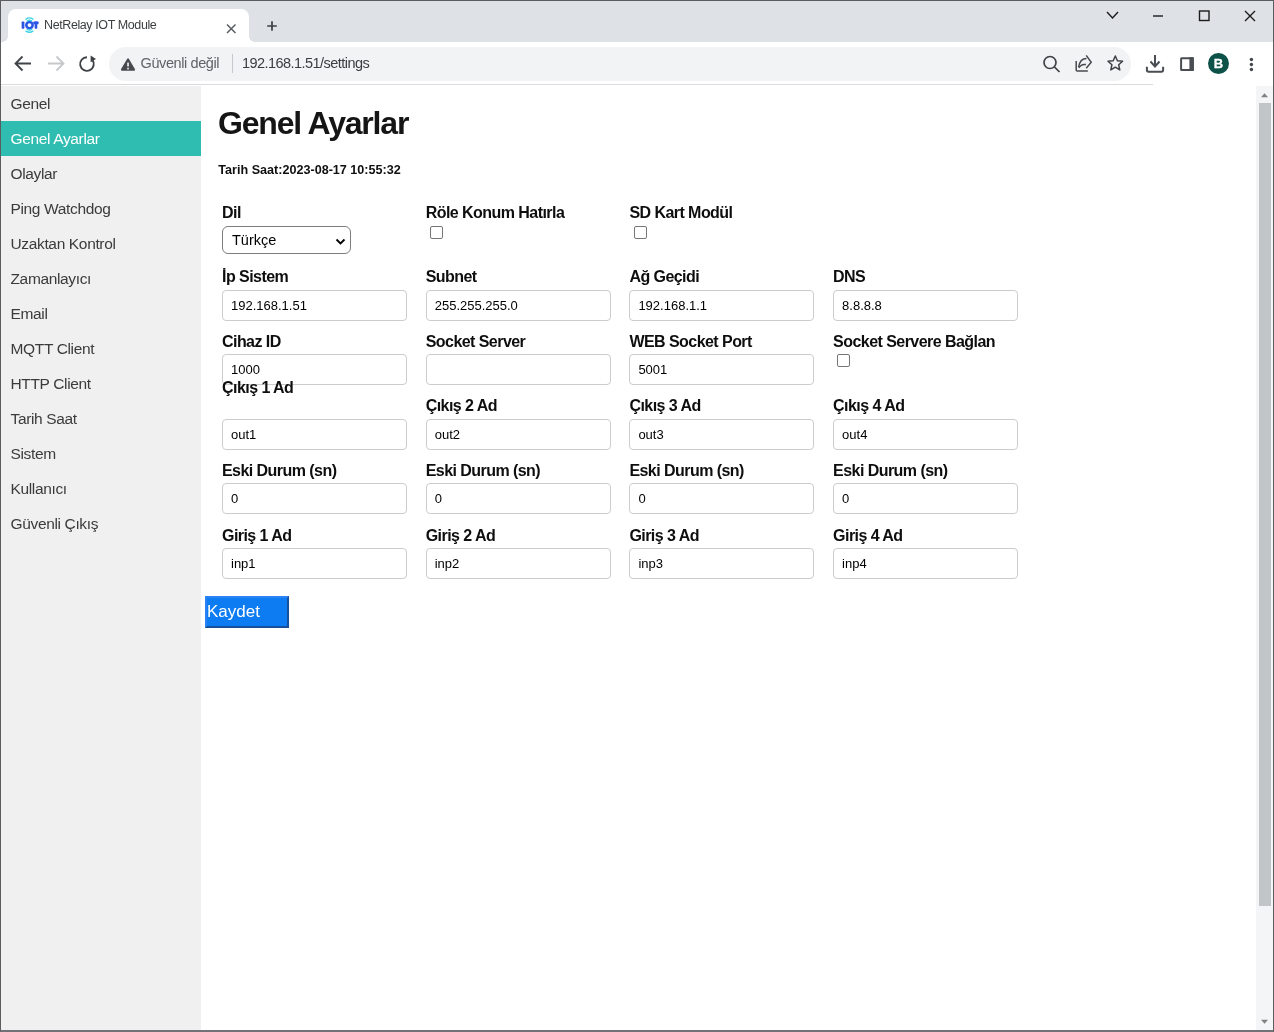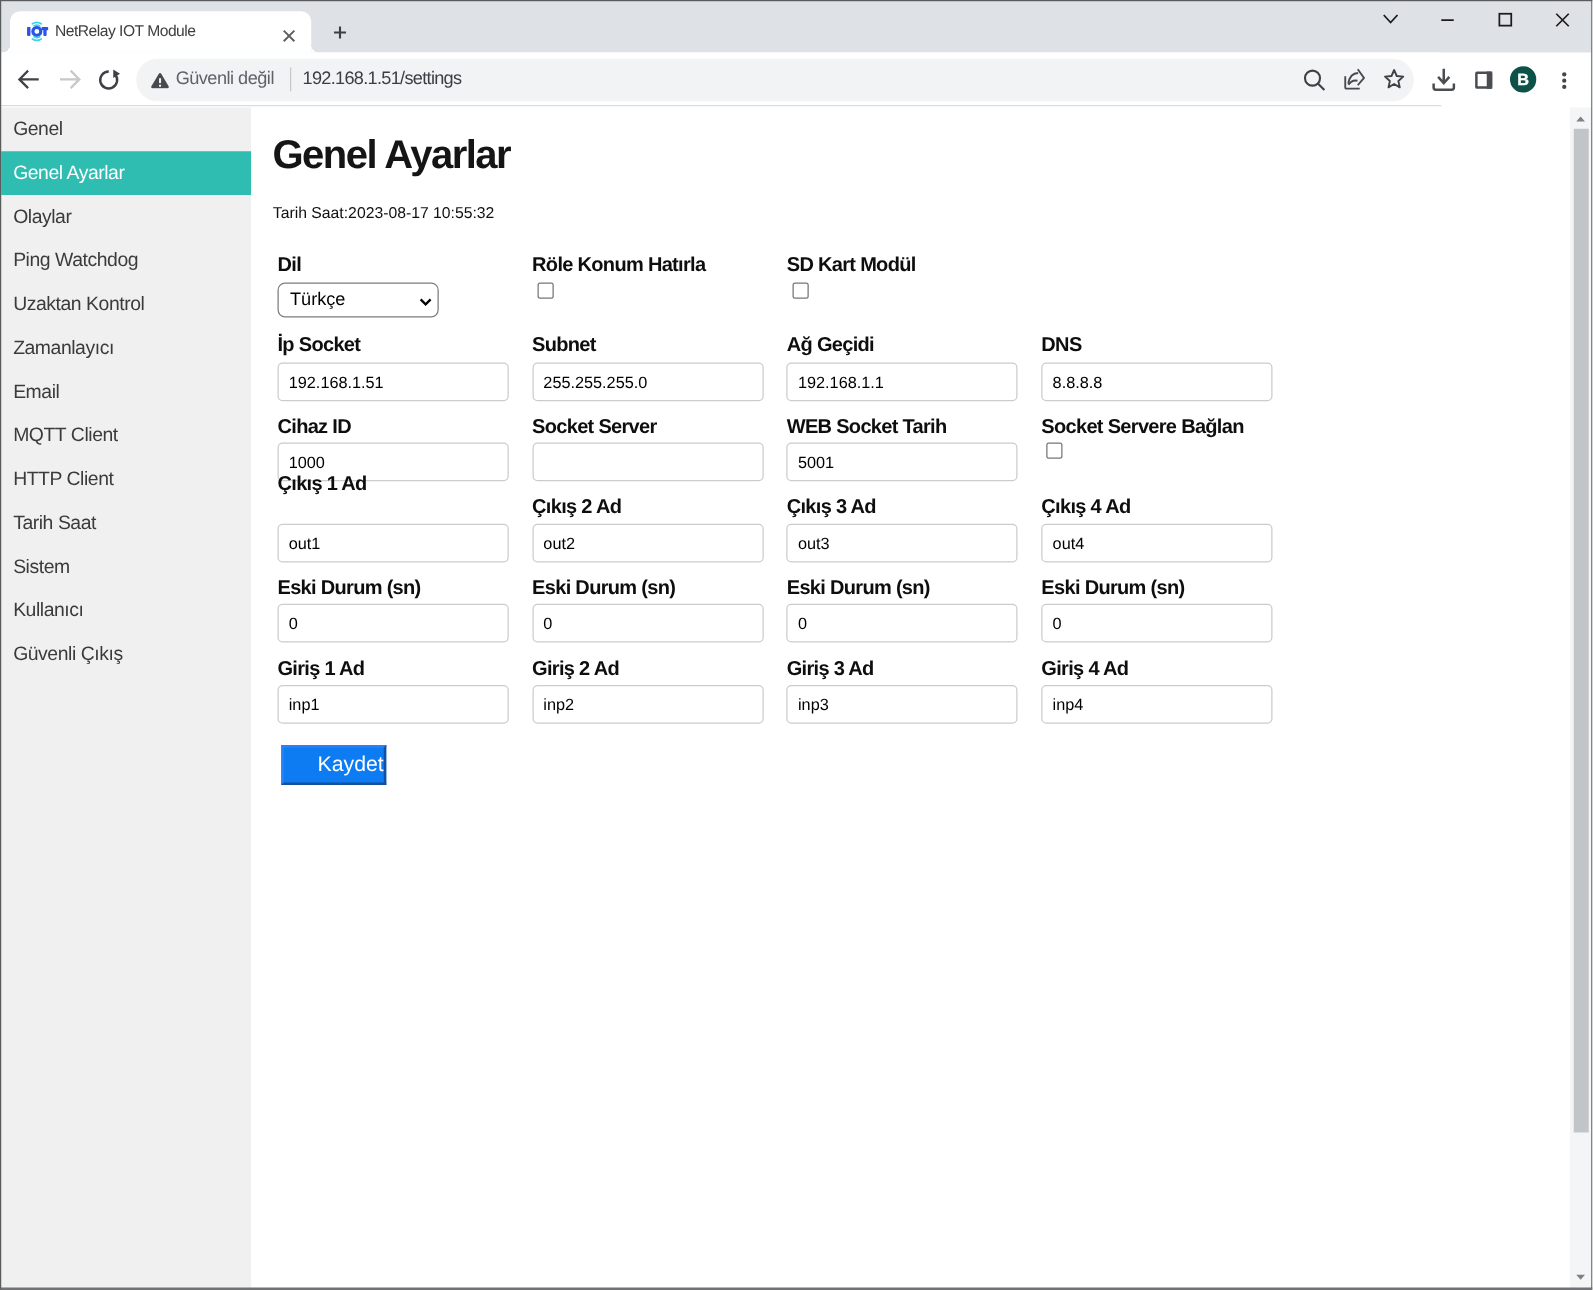--- a/index.html
+++ b/index.html
@@ -24,29 +24,29 @@
 #urltext { position:absolute; left:133px; top:8px; font-size:14.5px; letter-spacing:-0.55px; color:#3a3e42; }
 
 
 #content { position:absolute; left:1px; top:86px; width:1172px; height:945px; background:#fff; }
 #sidebar { position:absolute; left:0; top:0; width:200px; height:945px; background:#f0f0f0; }
 .mi { height:35px; line-height:35px; padding-left:9.5px; font-size:15.5px; letter-spacing:-0.35px; color:#3b3b3b; }
 .mi.sel { background:#2fbcb1; color:#fff; }
 #main { position:absolute; left:200px; top:0; width:1055px; height:945px; background:#fff; }
 
 h1 { position:absolute; left:17px; top:19px; font-size:32px; letter-spacing:-1.2px; font-weight:bold; color:#151515; }
-#dateline { position:absolute; left:17.3px; top:76.5px; font-size:12.6px; font-weight:normal; color:#101010; }
+#dateline { position:absolute; left:17.3px; top:76.5px; font-size:12.6px; font-weight:bold; color:#101010; }
 
 .lbl { position:absolute; font-size:16px; letter-spacing:-0.55px; font-weight:bold; color:#0e0e0e; white-space:nowrap; }
 .inp { position:absolute; width:185px; height:31px; border:1px solid #cccccc; border-radius:4px; background:#fff; font-family:"Liberation Sans",sans-serif; font-size:13px; color:#000; padding:0 6px 0 8px; line-height:29px; }
 .cb { position:absolute; width:13px; height:13px; border:1px solid #767676; border-radius:2px; background:#fff; }
 #sel { position:absolute; left:21px; top:140px; width:129px; height:28px; border:1px solid #7d7d7d; border-radius:6px; background:#fff; font-size:14.5px; line-height:26px; padding-left:9px; color:#000; }
 #selarr { position:absolute; right:4px; top:9px; }
 
-#kaydet { position:absolute; left:24px; top:510px; width:84px; height:32px; background:#0d7cf2; border-style:solid; border-width:2px; border-color:#2b82f4 #15509d #15509d #2b82f4; color:#fff; font-size:17px; text-align:right; line-height:28px; font-family:"Liberation Sans",sans-serif; }
+#kaydet { position:absolute; left:4px; top:510px; width:84px; height:32px; background:#0d7cf2; border-style:solid; border-width:2px; border-color:#2b82f4 #15509d #15509d #2b82f4; color:#fff; font-size:17px; text-align:left; line-height:28px; font-family:"Liberation Sans",sans-serif; }
 
 
 #sbar { position:absolute; left:1255px; top:0; width:17px; height:945px; background:#f4f5f6; }
 #sthumb { position:absolute; left:2.5px; top:17px; width:12px; height:803px; background:#c2c5c7; }
 </style>
 </head>
 <body>
 <div id="tabstrip">
   <div id="tab">
     <div style="position:absolute;left:-6px;bottom:0;width:6px;height:6px;background:radial-gradient(circle at 0 0, #dee1e6 6px, #fff 6px);"></div>
@@ -159,32 +159,32 @@
           <path d="M1.5 3.5 L5.5 7.5 L9.5 3.5" stroke="#000" stroke-width="1.8" fill="none"></path>
         </svg>
     </div>
 
     <div class="lbl" style="left:21px;top:117.5px">Dil</div>
     <div class="lbl" style="left:224.7px;top:117.5px">Röle Konum Hatırla</div>
     <div class="lbl" style="left:428.4px;top:117.5px">SD Kart Modül</div>
     <div class="cb" style="left:229px;top:140px"></div>
     <div class="cb" style="left:432.7px;top:140px"></div>
 
-    <div class="lbl" style="left:21px;top:182.1px">İp Socket</div>
+    <div class="lbl" style="left:21px;top:182.1px">İp Sistem</div>
     <div class="lbl" style="left:224.7px;top:182.1px">Subnet</div>
     <div class="lbl" style="left:428.4px;top:182.1px">Ağ Geçidi</div>
     <div class="lbl" style="left:632.1px;top:182.1px">DNS</div>
     <div class="inp" style="left:21px;top:203.6px">192.168.1.51</div>
     <div class="inp" style="left:224.7px;top:203.6px">255.255.255.0</div>
     <div class="inp" style="left:428.4px;top:203.6px">192.168.1.1</div>
     <div class="inp" style="left:632.1px;top:203.6px">8.8.8.8</div>
 
     <div class="lbl" style="left:21px;top:246.7px">Cihaz ID</div>
     <div class="lbl" style="left:224.7px;top:246.7px">Socket Server</div>
-    <div class="lbl" style="left:428.4px;top:246.7px">WEB Socket Tarih</div>
+    <div class="lbl" style="left:428.4px;top:246.7px">WEB Socket Port</div>
     <div class="lbl" style="left:632.1px;top:246.7px">Socket Servere Bağlan</div>
     <div class="inp" style="left:21px;top:268.2px">1000</div>
     <div class="inp" style="left:224.7px;top:268.2px"></div>
     <div class="inp" style="left:428.4px;top:268.2px">5001</div>
     <div class="cb" style="left:636.1px;top:268.2px"></div>
 
     <div class="lbl" style="left:21px;top:293px">Çıkış 1 Ad</div>
     <div class="lbl" style="left:224.7px;top:311.3px">Çıkış 2 Ad</div>
     <div class="lbl" style="left:428.4px;top:311.3px">Çıkış 3 Ad</div>
     <div class="lbl" style="left:632.1px;top:311.3px">Çıkış 4 Ad</div>

